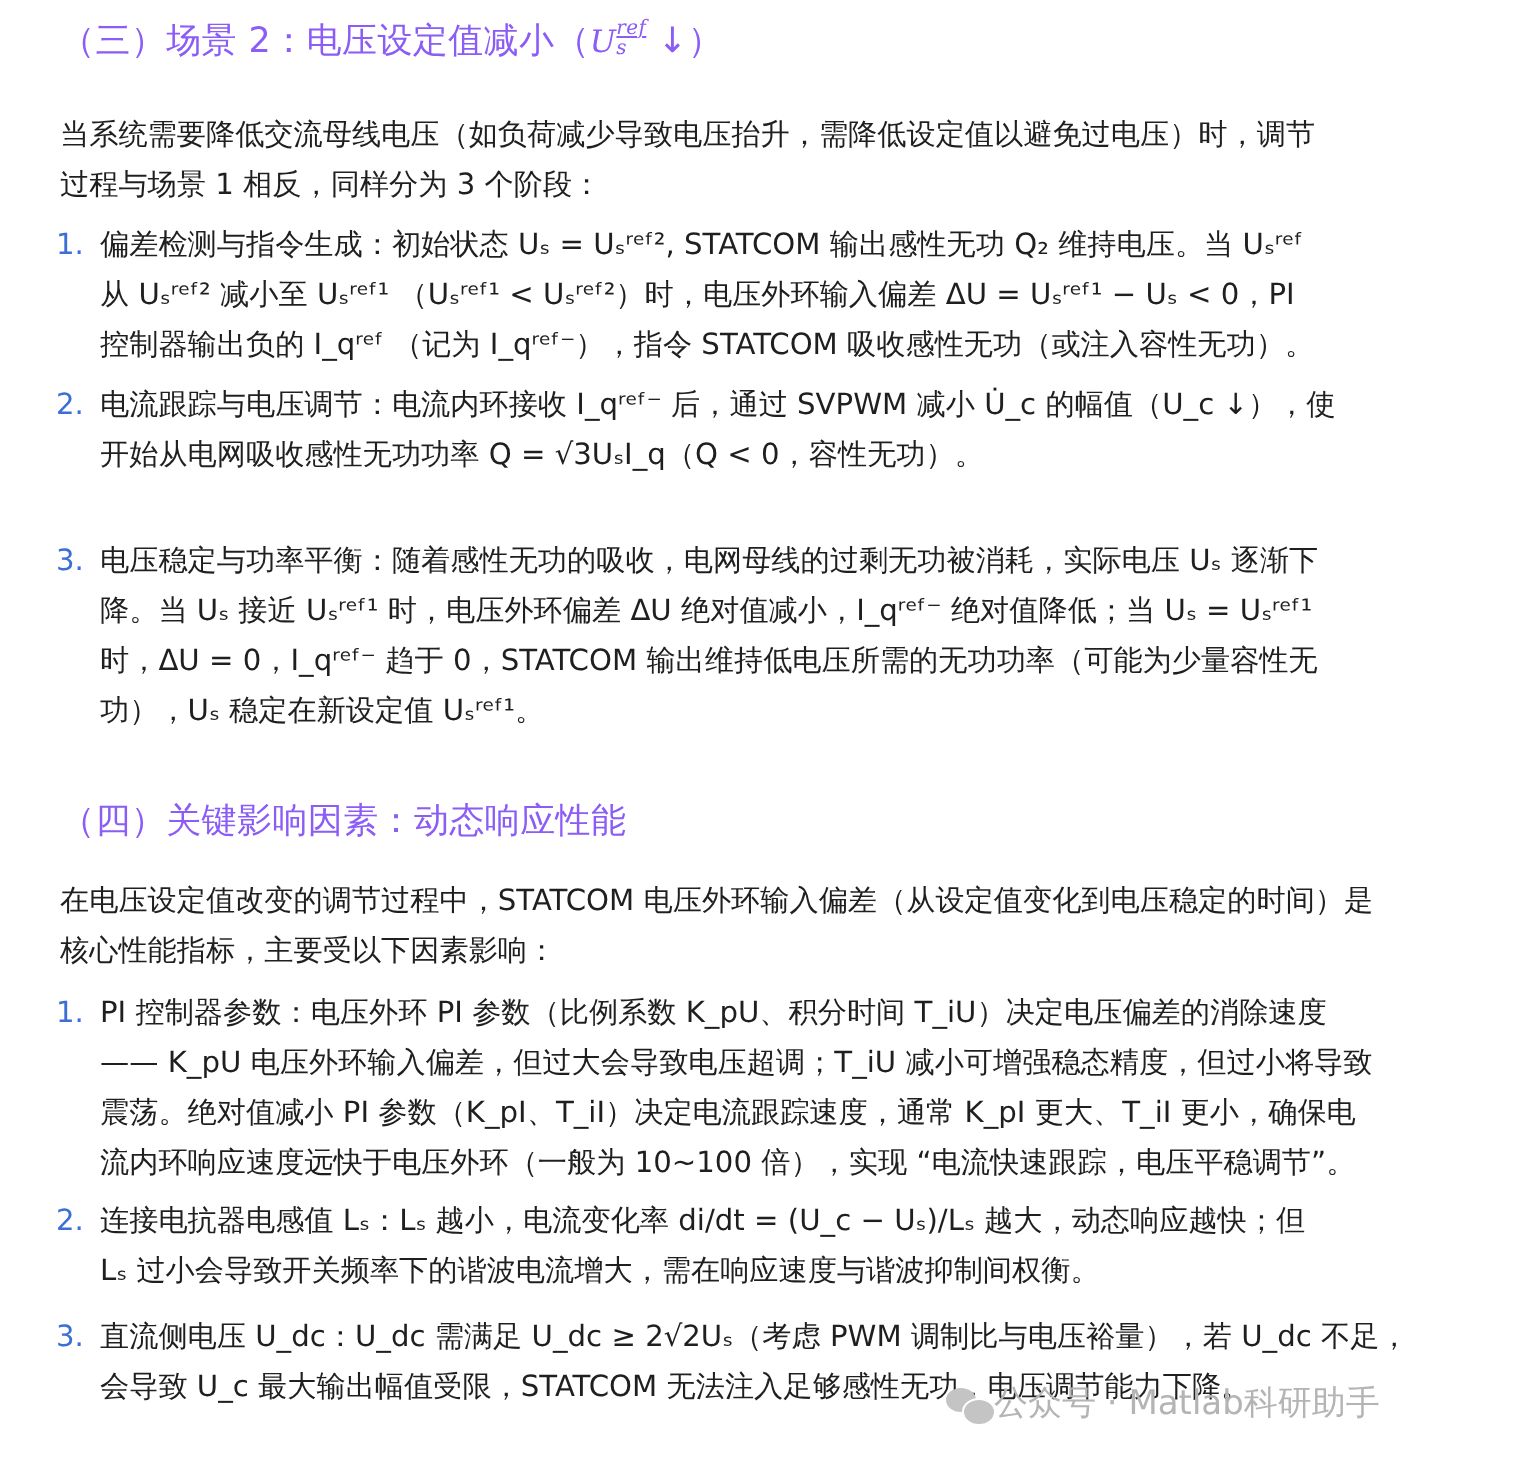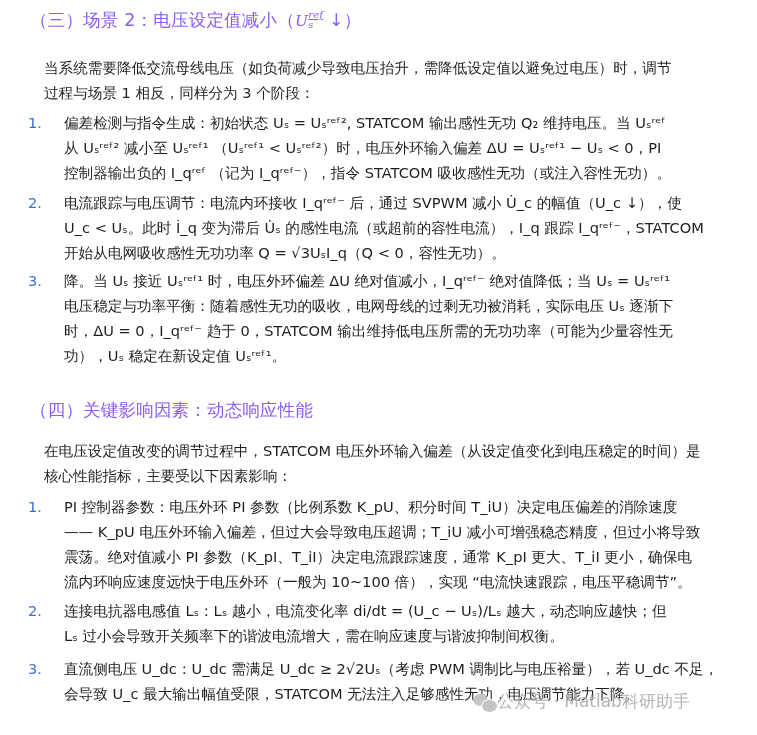--- a/index.html
+++ b/index.html
@@ -17,21 +17,21 @@
     position: absolute; left: 30px; width: 700px; font-size: 14.6px;
     line-height: 25px; color: #1f1f1f;
   }
   .li {
     position: absolute; left: 50px; width: 680px; font-size: 14.6px;
     line-height: 25px; color: #1f1f1f;
   }
   .num {
     position: absolute; left: -22px; top: 0; color: #3b6fd6; font-size: 14.6px;
   }
-  .line { display: block; white-space: nowrap; height: 25px; margin-left: 14px; }
+  .line { display: block; white-space: nowrap; height: 25px; }
   b { font-weight: normal; }
   .m { font-family: "DejaVu Serif", "Liberation Serif", serif; font-style: italic; font-size: 15.5px; }
   .ss { display: inline-block; vertical-align: middle; line-height: 10px; position: relative; top: -2px; font-size: 10px; }
   .ss .t { display: block; text-decoration: underline; }
   .ss .b { display: block; }
   .watermark {
     position: absolute; left: 473px; top: 690px; font-size: 17px; color: #b4b4b4;
     white-space: nowrap; display: flex; align-items: center; gap: 0;
   }
   .wm-icon { width: 24px; height: 20px; position: relative; }
@@ -55,28 +55,27 @@
   <div class="li" style="top:110px;">
     <span class="num">1.</span>
     <span class="line"><b>偏差检测与指令生成</b><span>：初始状态 Uₛ = Uₛʳᵉᶠ², STATCOM 输出感性无功 Q₂ 维持电压。当 Uₛʳᵉᶠ</span></span>
     <span class="line">从 Uₛʳᵉᶠ² 减小至 Uₛʳᵉᶠ¹ （Uₛʳᵉᶠ¹ &lt; Uₛʳᵉᶠ²）时，电压外环输入偏差 ΔU = Uₛʳᵉᶠ¹ − Uₛ &lt; 0，PI</span>
     <span class="line">控制器输出负的 I_qʳᵉᶠ （记为 I_qʳᵉᶠ⁻），指令 STATCOM 吸收感性无功（或注入容性无功）。</span>
   </div>
 
   <div class="li" style="top:190px;">
     <span class="num">2.</span>
     <span class="line"><b>电流跟踪与电压调节</b><span>：电流内环接收 I_qʳᵉᶠ⁻ 后，通过 SVPWM 减小 U̇_c 的幅值（U_c ↓），使</span></span>
-    <span class="line">U_c &lt; Uₛ。此时 İ_q 变为滞后 U̇ₛ 的感性电流（或超前的容性电流），I_q 跟踪 I_qʳᵉᶠ⁻，STATCOM</span>
     <span class="line">开始从电网吸收感性无功功率 Q = √3UₛI_q（Q &lt; 0，容性无功）。</span>
   </div>
 
   <div class="li" style="top:268px;">
     <span class="num">3.</span>
+    <span class="line"><b>电压稳定与功率平衡</b><span>：随着感性无功的吸收，电网母线的过剩无功被消耗，实际电压 Uₛ 逐渐下</span></span>
     <span class="line">降。当 Uₛ 接近 Uₛʳᵉᶠ¹ 时，电压外环偏差 ΔU 绝对值减小，I_qʳᵉᶠ⁻ 绝对值降低；当 Uₛ = Uₛʳᵉᶠ¹</span>
-    <span class="line"><b>电压稳定与功率平衡</b><span>：随着感性无功的吸收，电网母线的过剩无功被消耗，实际电压 Uₛ 逐渐下</span></span>
     <span class="line">时，ΔU = 0，I_qʳᵉᶠ⁻ 趋于 0，STATCOM 输出维持低电压所需的无功功率（可能为少量容性无</span>
     <span class="line">功），Uₛ 稳定在新设定值 Uₛʳᵉᶠ¹。</span>
   </div>
 
   <div class="h3" style="top:398px;">（四）关键影响因素：动态响应性能</div>
 
   <div class="p" style="top:438px;">
     <span class="line">在电压设定值改变的调节过程中，STATCOM 电压外环输入偏差（从设定值变化到电压稳定的时间）是</span>
     <span class="line">核心性能指标，主要受以下因素影响：</span>
   </div>

